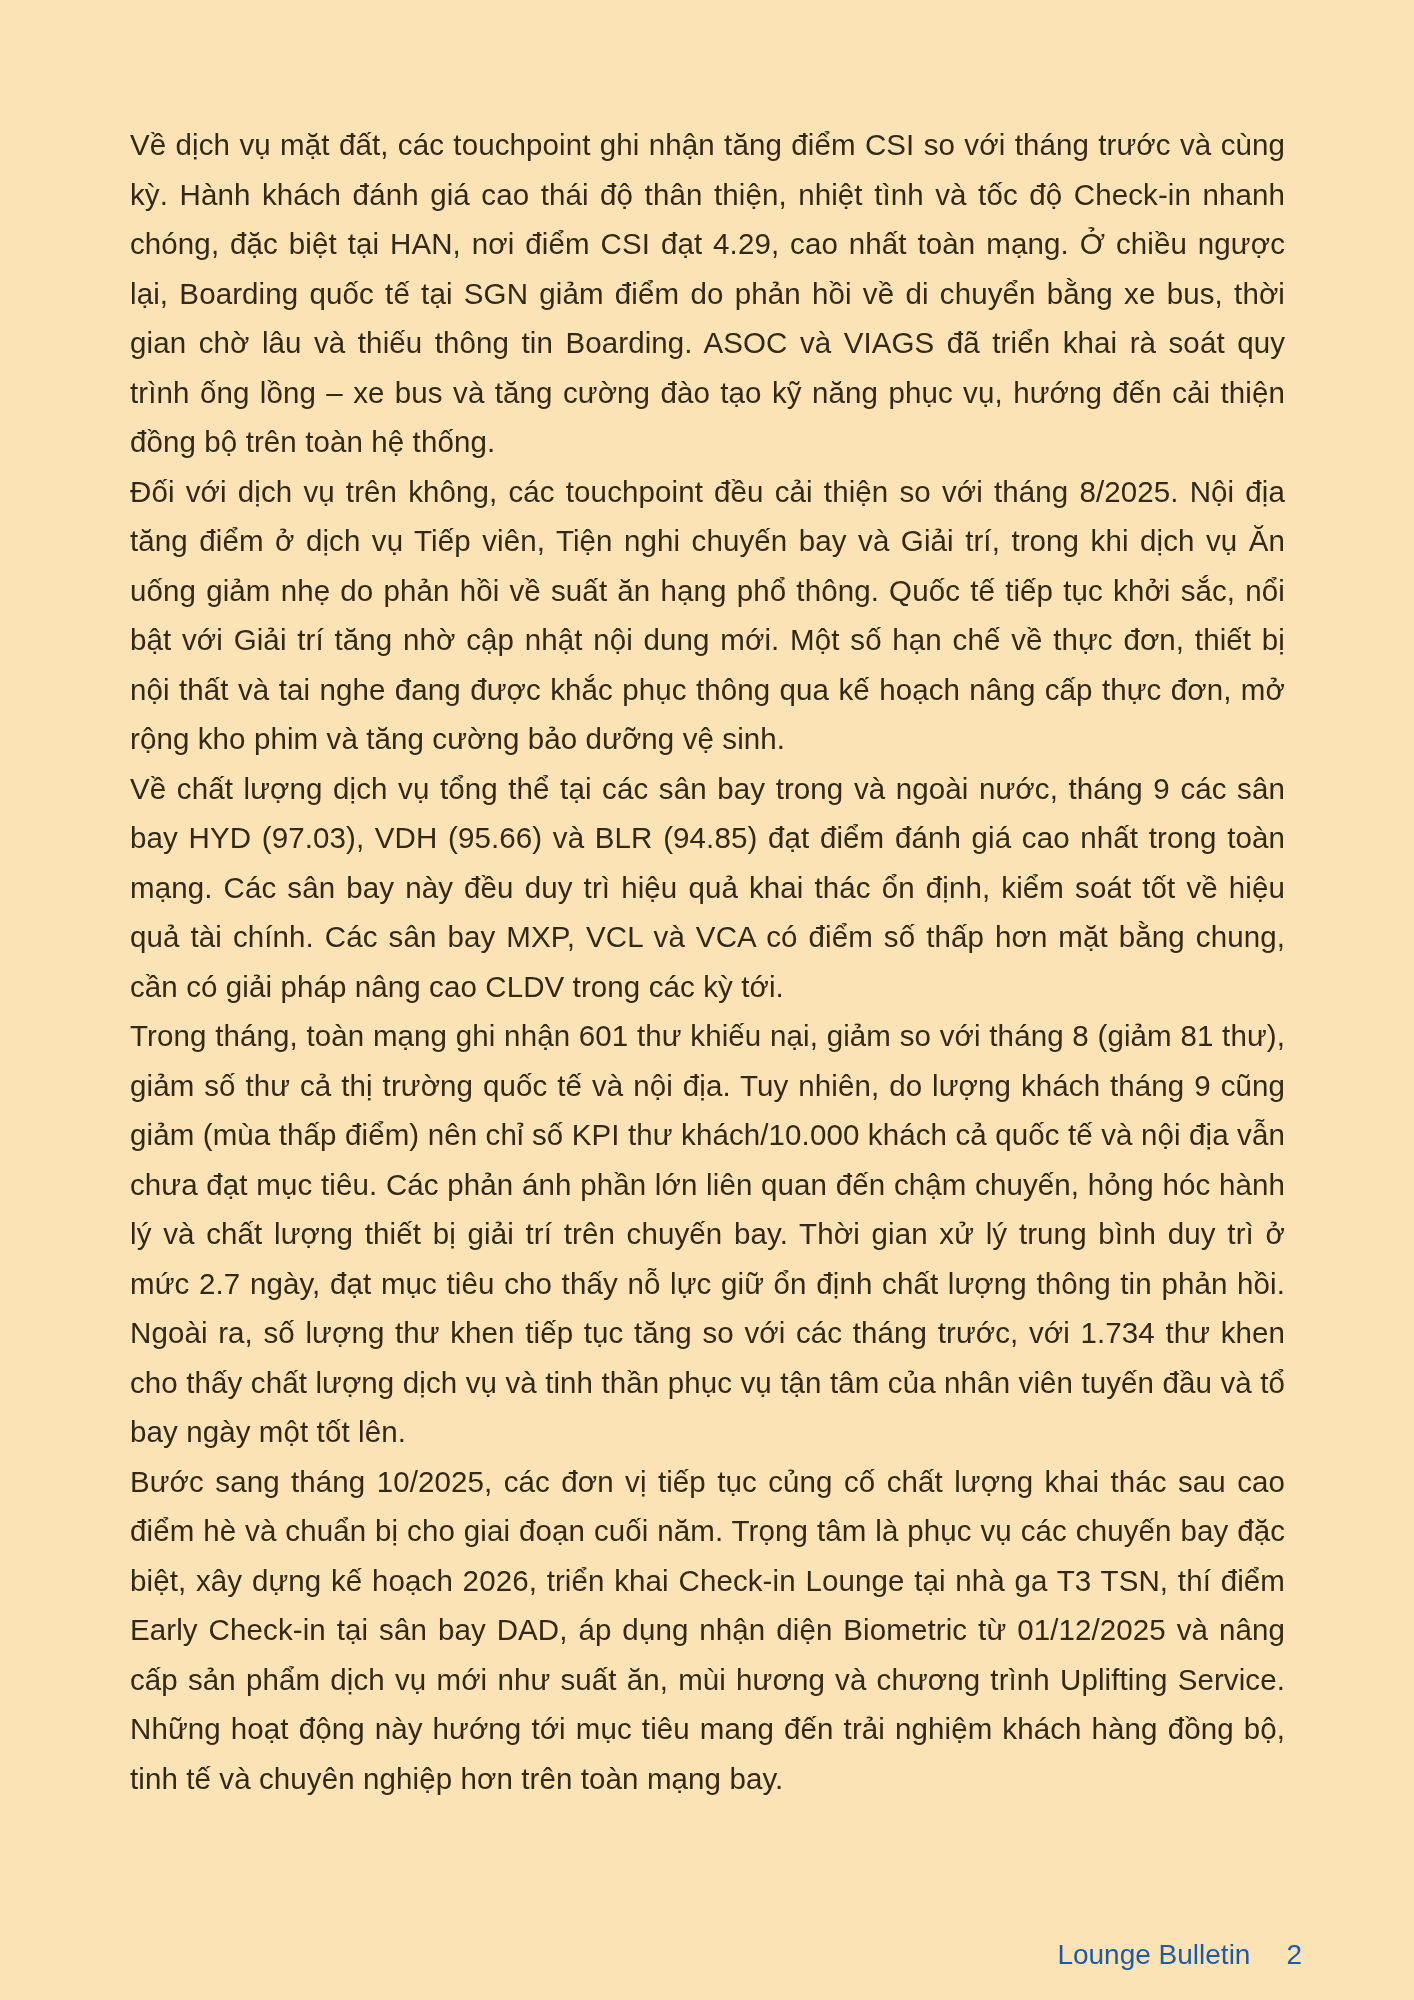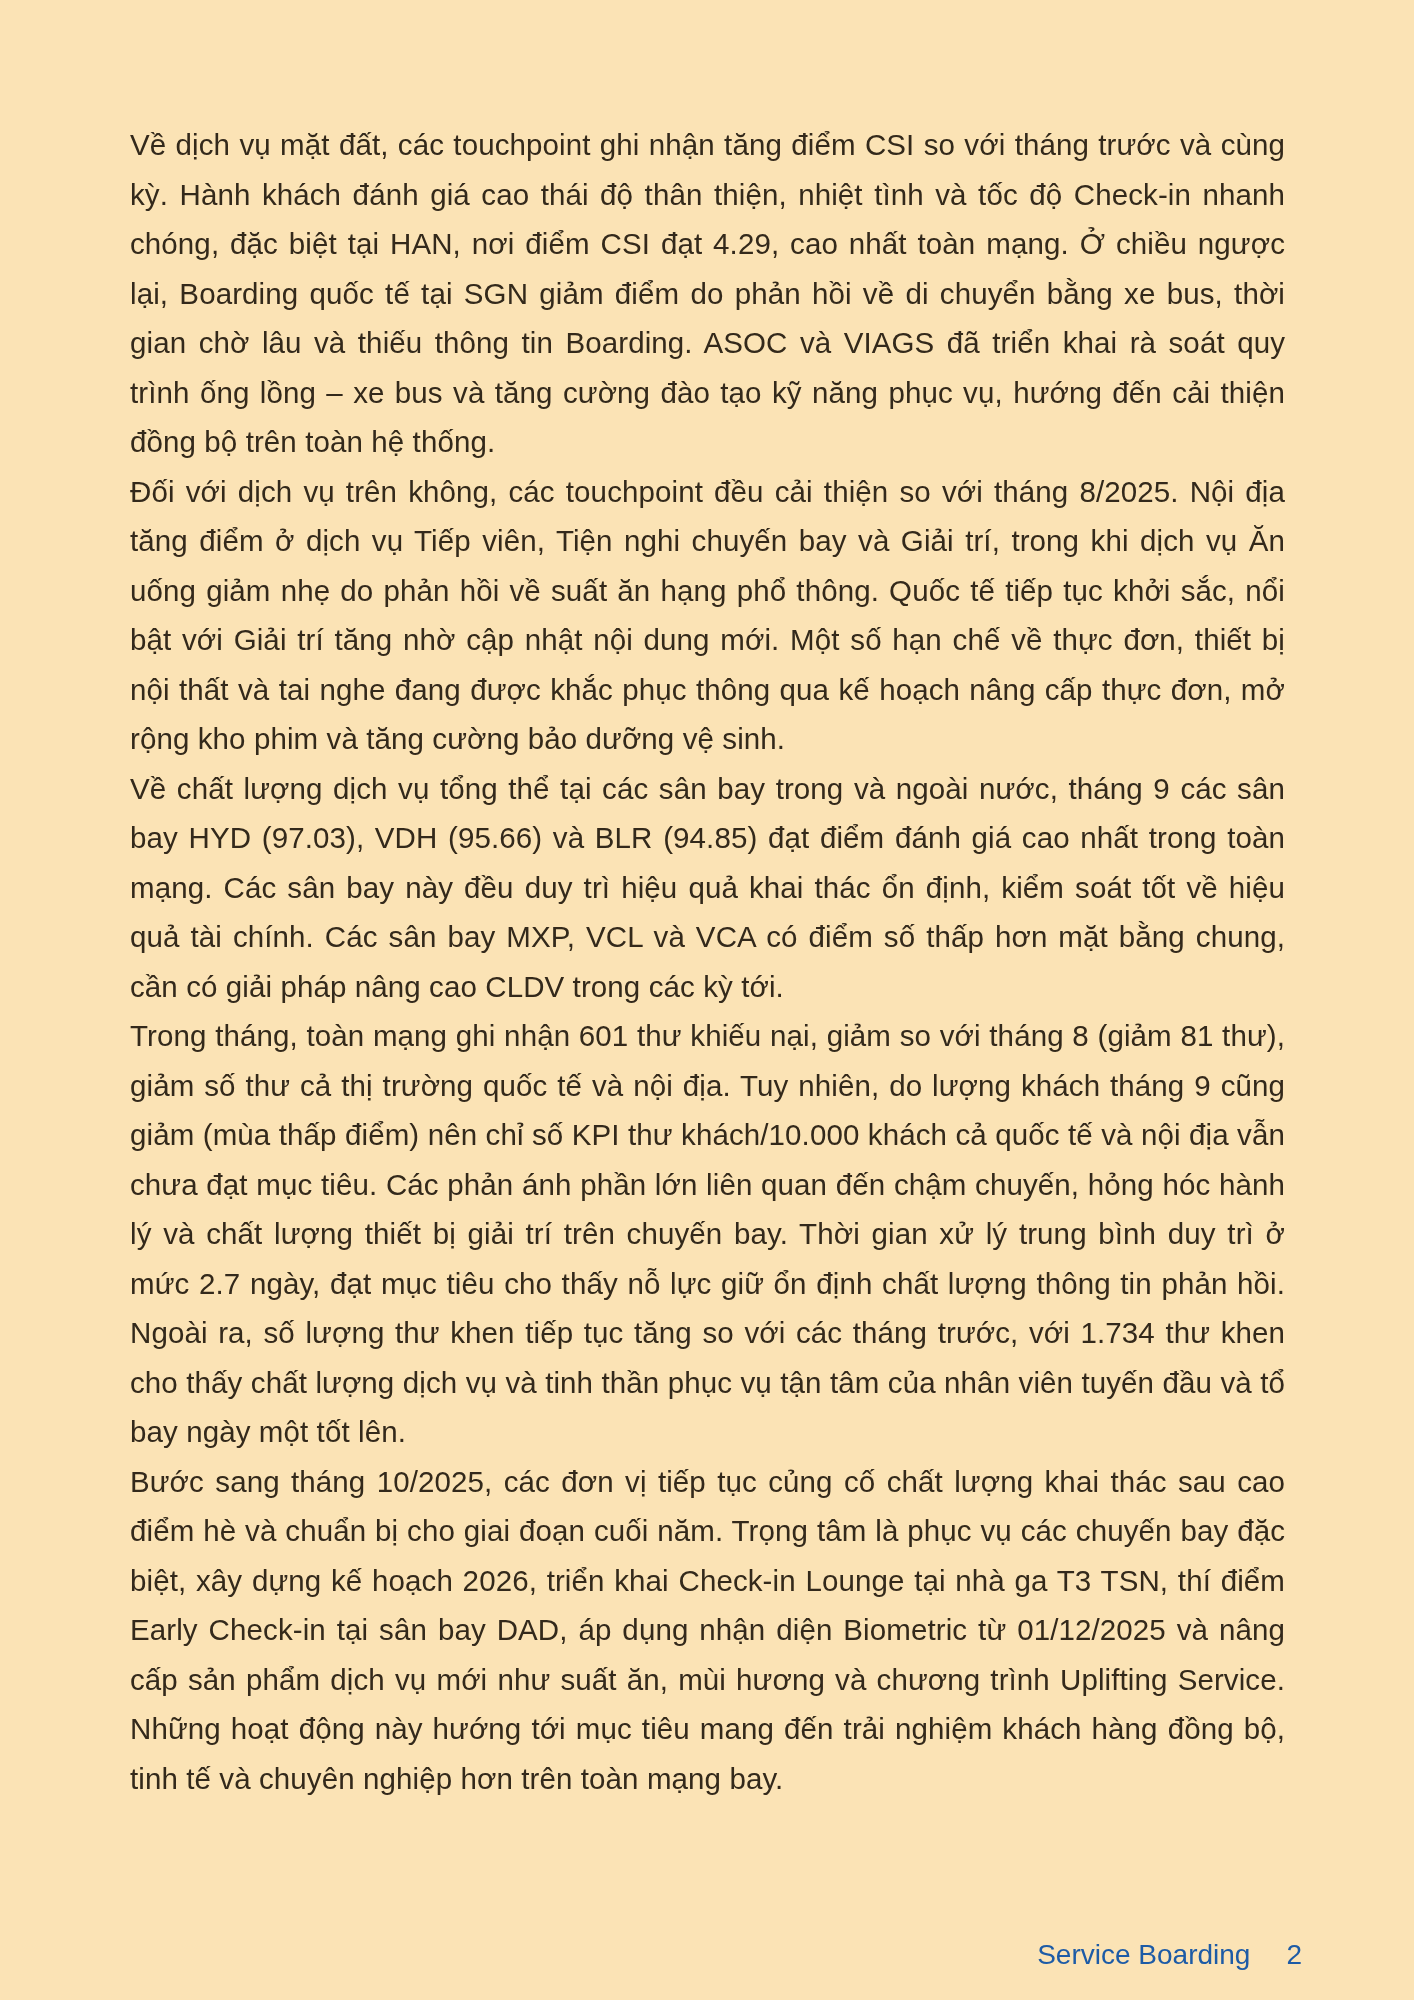--- a/index.html
+++ b/index.html
@@ -54,15 +54,15 @@
 <div class="page">
   <div class="content">
     <p class="para">Về dịch vụ mặt đất, các touchpoint ghi nhận tăng điểm CSI so với tháng trước và cùng kỳ. Hành khách đánh giá cao thái độ thân thiện, nhiệt tình và tốc độ Check-in nhanh chóng, đặc biệt tại HAN, nơi điểm CSI đạt 4.29, cao nhất toàn mạng. Ở chiều ngược lại, Boarding quốc tế tại SGN giảm điểm do phản hồi về di chuyển bằng xe bus, thời gian chờ lâu và thiếu thông tin Boarding. ASOC và VIAGS đã triển khai rà soát quy trình ống lồng – xe bus và tăng cường đào tạo kỹ năng phục vụ, hướng đến cải thiện đồng bộ trên toàn hệ thống.</p>
     <p class="para">Đối với dịch vụ trên không, các touchpoint đều cải thiện so với tháng 8/2025. Nội địa tăng điểm ở dịch vụ Tiếp viên, Tiện nghi chuyến bay và Giải trí, trong khi dịch vụ Ăn uống giảm nhẹ do phản hồi về suất ăn hạng phổ thông. Quốc tế tiếp tục khởi sắc, nổi bật với Giải trí tăng nhờ cập nhật nội dung mới. Một số hạn chế về thực đơn, thiết bị nội thất và tai nghe đang được khắc phục thông qua kế hoạch nâng cấp thực đơn, mở rộng kho phim và tăng cường bảo dưỡng vệ sinh.</p>
     <p class="para">Về chất lượng dịch vụ tổng thể tại các sân bay trong và ngoài nước, tháng 9 các sân bay HYD (97.03), VDH (95.66) và BLR (94.85) đạt điểm đánh giá cao nhất trong toàn mạng. Các sân bay này đều duy trì hiệu quả khai thác ổn định, kiểm soát tốt về hiệu quả tài chính. Các sân bay MXP, VCL và VCA có điểm số thấp hơn mặt bằng chung, cần có giải pháp nâng cao CLDV trong các kỳ tới.</p>
     <p class="para">Trong tháng, toàn mạng ghi nhận 601 thư khiếu nại, giảm so với tháng 8 (giảm 81 thư), giảm số thư cả thị trường quốc tế và nội địa. Tuy nhiên, do lượng khách tháng 9 cũng giảm (mùa thấp điểm) nên chỉ số KPI thư khách/10.000 khách cả quốc tế và nội địa vẫn chưa đạt mục tiêu. Các phản ánh phần lớn liên quan đến chậm chuyến, hỏng hóc hành lý và chất lượng thiết bị giải trí trên chuyến bay. Thời gian xử lý trung bình duy trì ở mức 2.7 ngày, đạt mục tiêu cho thấy nỗ lực giữ ổn định chất lượng thông tin phản hồi. Ngoài ra, số lượng thư khen tiếp tục tăng so với các tháng trước, với 1.734 thư khen cho thấy chất lượng dịch vụ và tinh thần phục vụ tận tâm của nhân viên tuyến đầu và tổ bay ngày một tốt lên.</p>
     <p class="para">Bước sang tháng 10/2025, các đơn vị tiếp tục củng cố chất lượng khai thác sau cao điểm hè và chuẩn bị cho giai đoạn cuối năm. Trọng tâm là phục vụ các chuyến bay đặc biệt, xây dựng kế hoạch 2026, triển khai Check-in Lounge tại nhà ga T3 TSN, thí điểm Early Check-in tại sân bay DAD, áp dụng nhận diện Biometric từ 01/12/2025 và nâng cấp sản phẩm dịch vụ mới như suất ăn, mùi hương và chương trình Uplifting Service. Những hoạt động này hướng tới mục tiêu mang đến trải nghiệm khách hàng đồng bộ, tinh tế và chuyên nghiệp hơn trên toàn mạng bay.</p>
   </div>
 
   <div class="footer">
-    <span>Service Boarding</span><span class="pagenum">2</span>
+    <span>Lounge Bulletin</span><span class="pagenum">2</span>
   </div>
 </div>
 
 </body></html>

